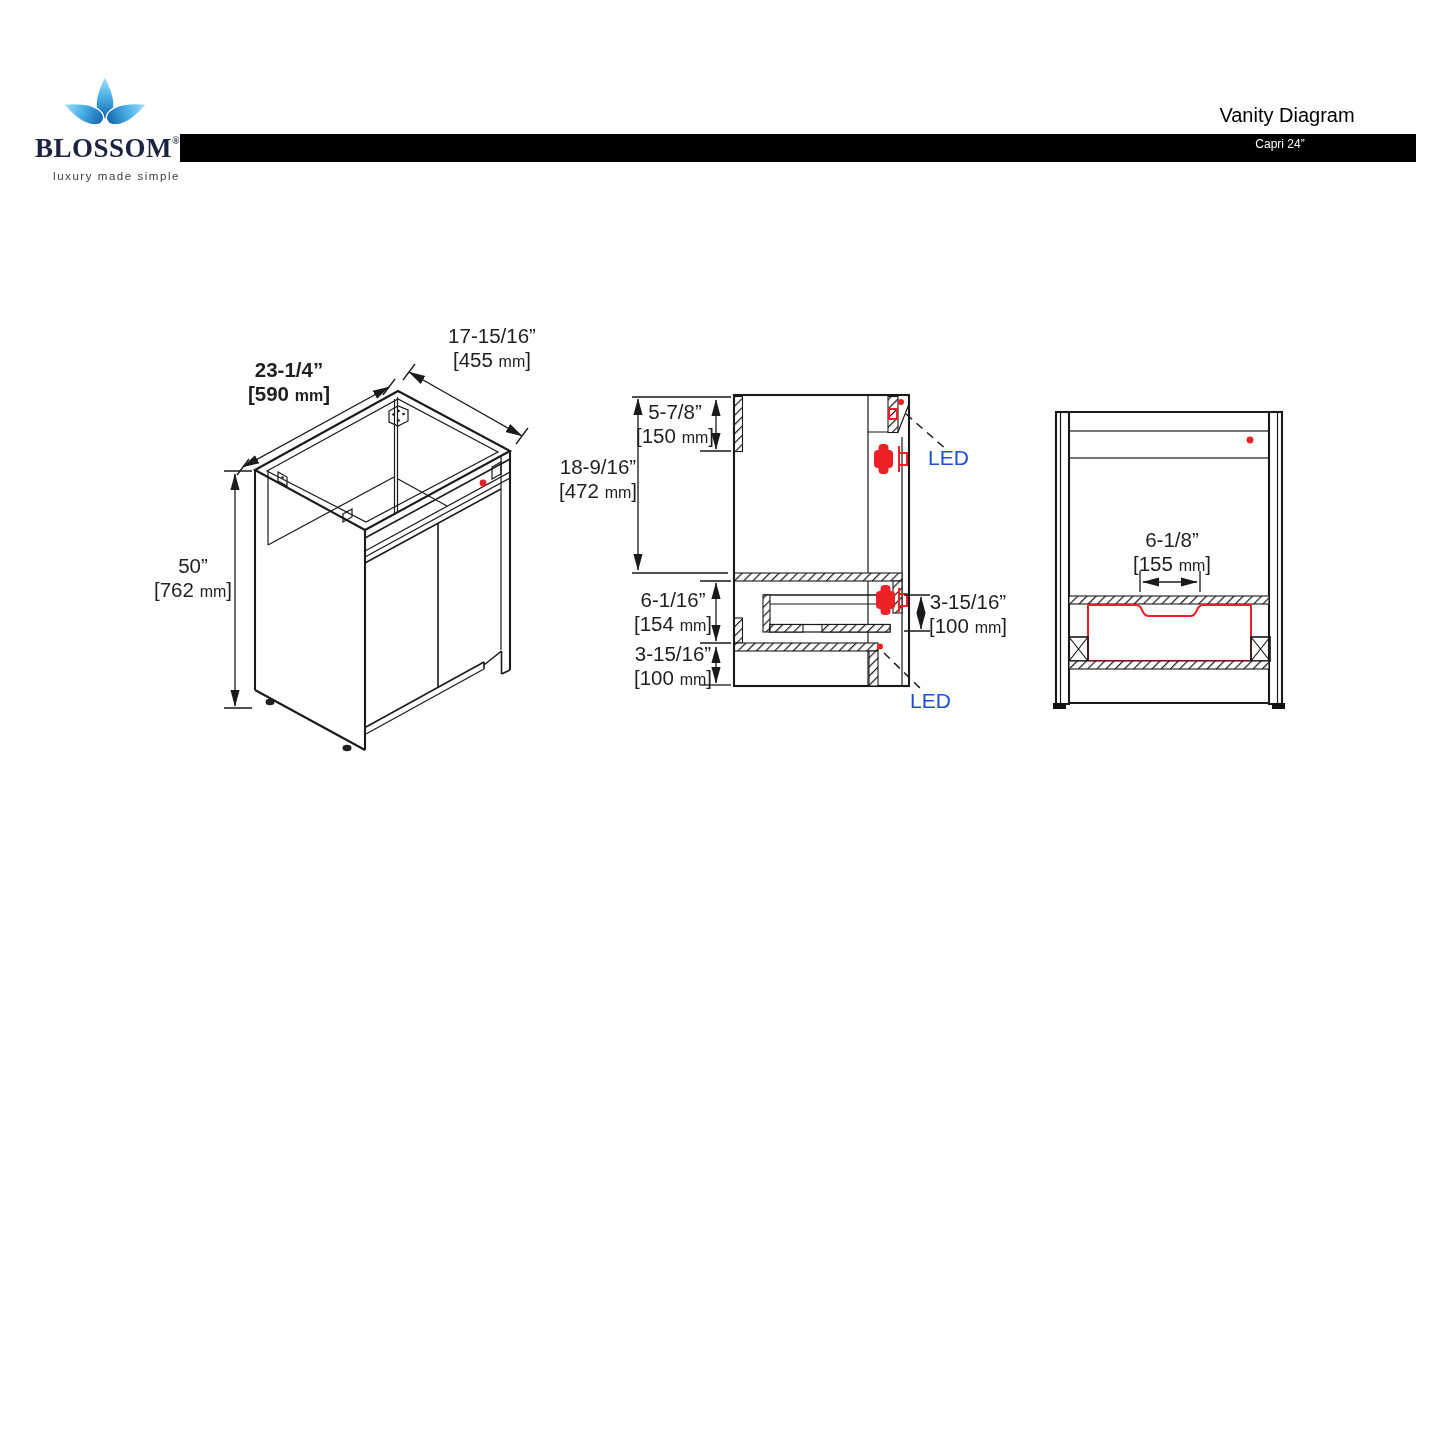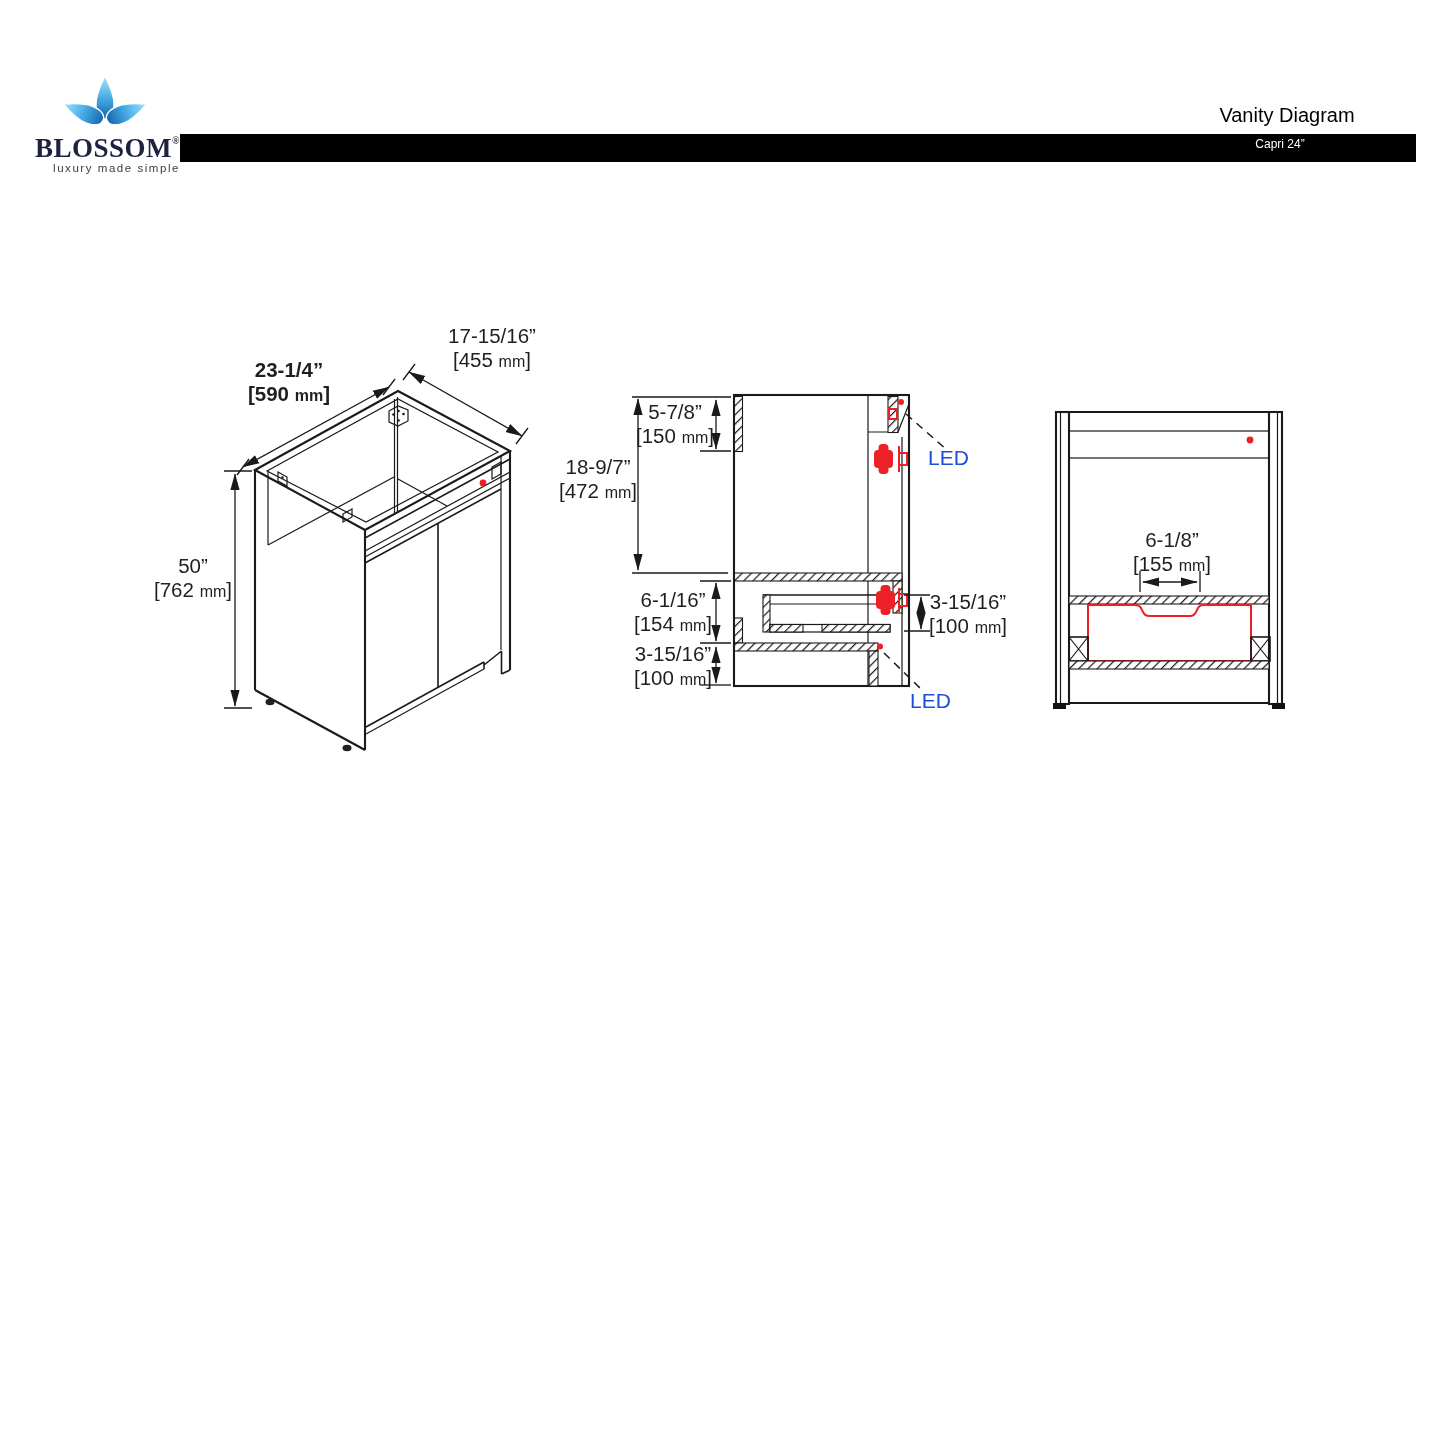--- a/index.html
+++ b/index.html
@@ -4,21 +4,21 @@
 <style>
   html,body{margin:0;padding:0;background:#ffffff;}
   #page{position:relative;width:1445px;height:1445px;background:#ffffff;overflow:hidden;
         font-family:"Liberation Sans", sans-serif;color:#1f1f1f;}
   
   #brand{position:absolute;left:30px;top:74px;width:150px;text-align:right;}
   #brand-name{font-family:"Liberation Serif", serif;font-weight:700;font-size:27px;
               letter-spacing:.5px;color:#1c2340;line-height:26px;white-space:nowrap;}
   #brand-name sup{font-size:10px;vertical-align:13px;}
   #brand-tagline{font-size:11.5px;letter-spacing:1.55px;color:#3c3c3c;line-height:14px;
-                 white-space:nowrap;margin-top:0;}
+                 white-space:nowrap;margin-top:8px;}
   #title-bar{position:absolute;left:180px;top:134px;width:1236px;height:28px;background:#000;}
   #doc-title{position:absolute;left:1287px;top:104px;transform:translateX(-50%);
              font-size:20px;color:#000000;white-space:nowrap;}
   #doc-model{position:absolute;left:1280px;top:137px;transform:translateX(-50%);
              font-size:12px;color:#ffffff;white-space:nowrap;}
   
   .dim{position:absolute;transform:translateX(-50%);text-align:center;
        font-size:20.5px;line-height:23.5px;color:#1f1f1f;white-space:nowrap;}
   .dim .u{font-size:16px;}
   .led{position:absolute;font-size:21px;color:#1d4ed8;white-space:nowrap;}
@@ -231,21 +231,21 @@
   <div class="dim" style="left:193px;top:554px;">
     <span>50”</span><br>
     <span class="dim-mm">[762 <span class="u">mm</span>]</span>
   </div>
 
   <div class="dim" style="left:675px;top:400px;">
     <span>5-7/8”</span><br>
     <span class="dim-mm">[150 <span class="u">mm</span>]</span>
   </div>
   <div class="dim" style="left:598px;top:455px;">
-    <span>18-9/7”</span><br>
+    <span>18-9/16”</span><br>
     <span class="dim-mm">[472 <span class="u">mm</span>]</span>
   </div>
   <div class="dim" style="left:673px;top:588px;">
     <span>6-1/16”</span><br>
     <span class="dim-mm">[154 <span class="u">mm</span>]</span>
   </div>
   <div class="dim" style="left:673px;top:642px;">
     <span>3-15/16”</span><br>
     <span class="dim-mm">[100 <span class="u">mm</span>]</span>
   </div>

